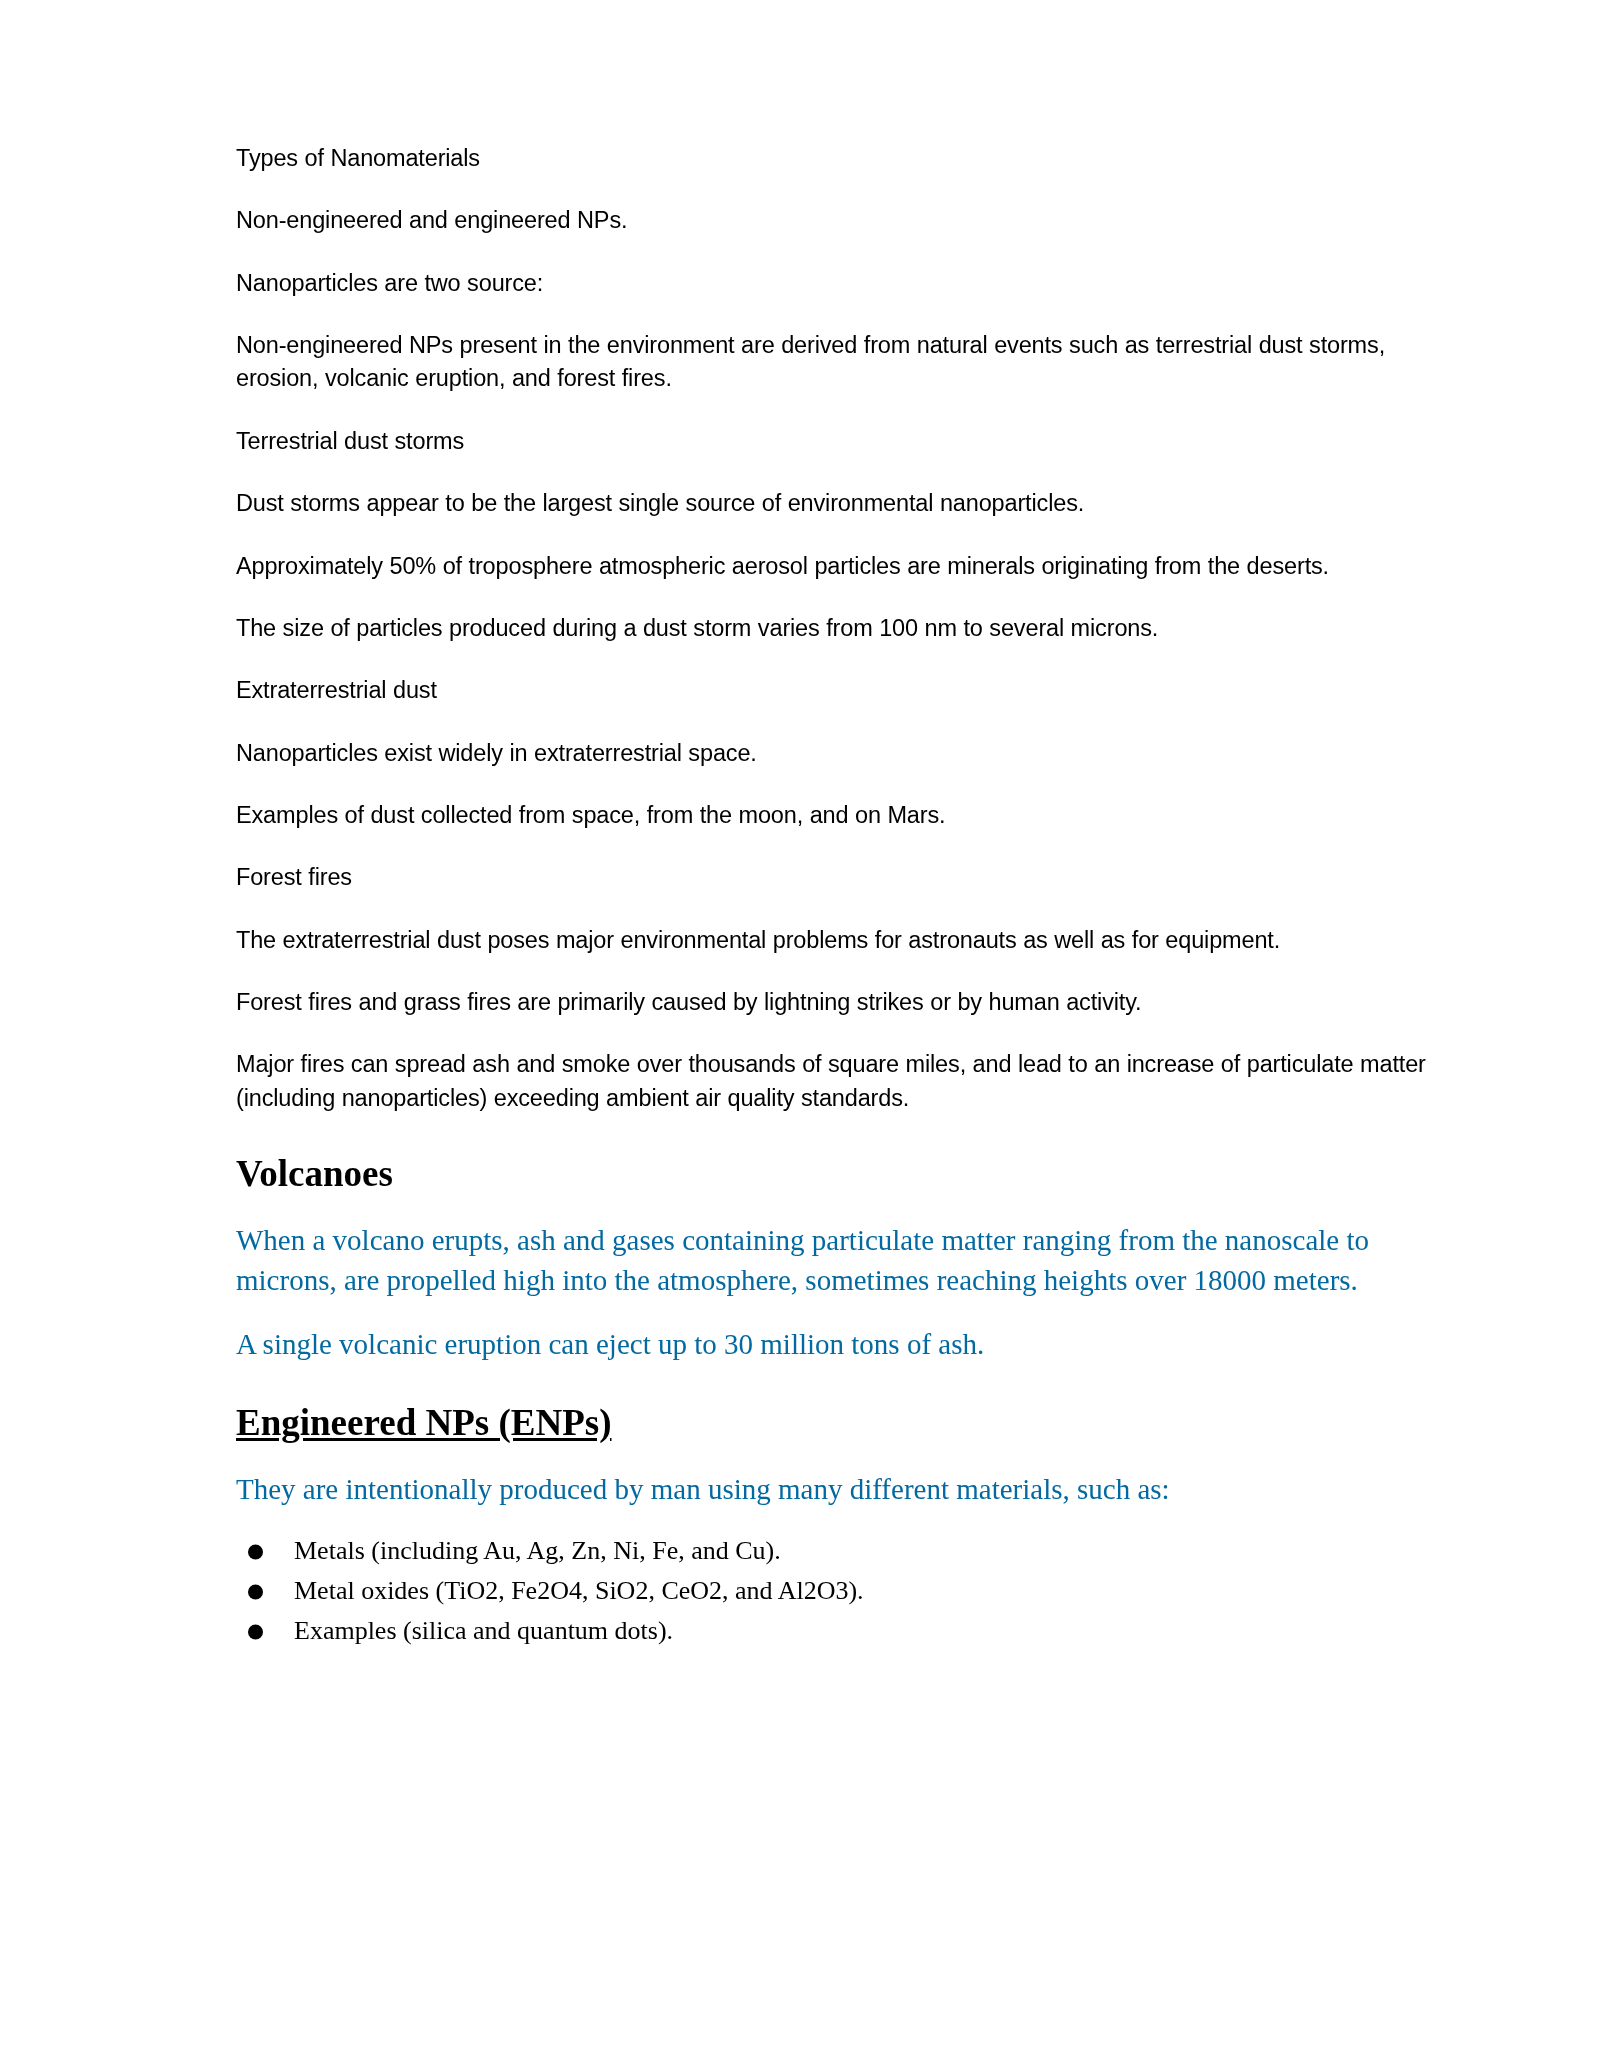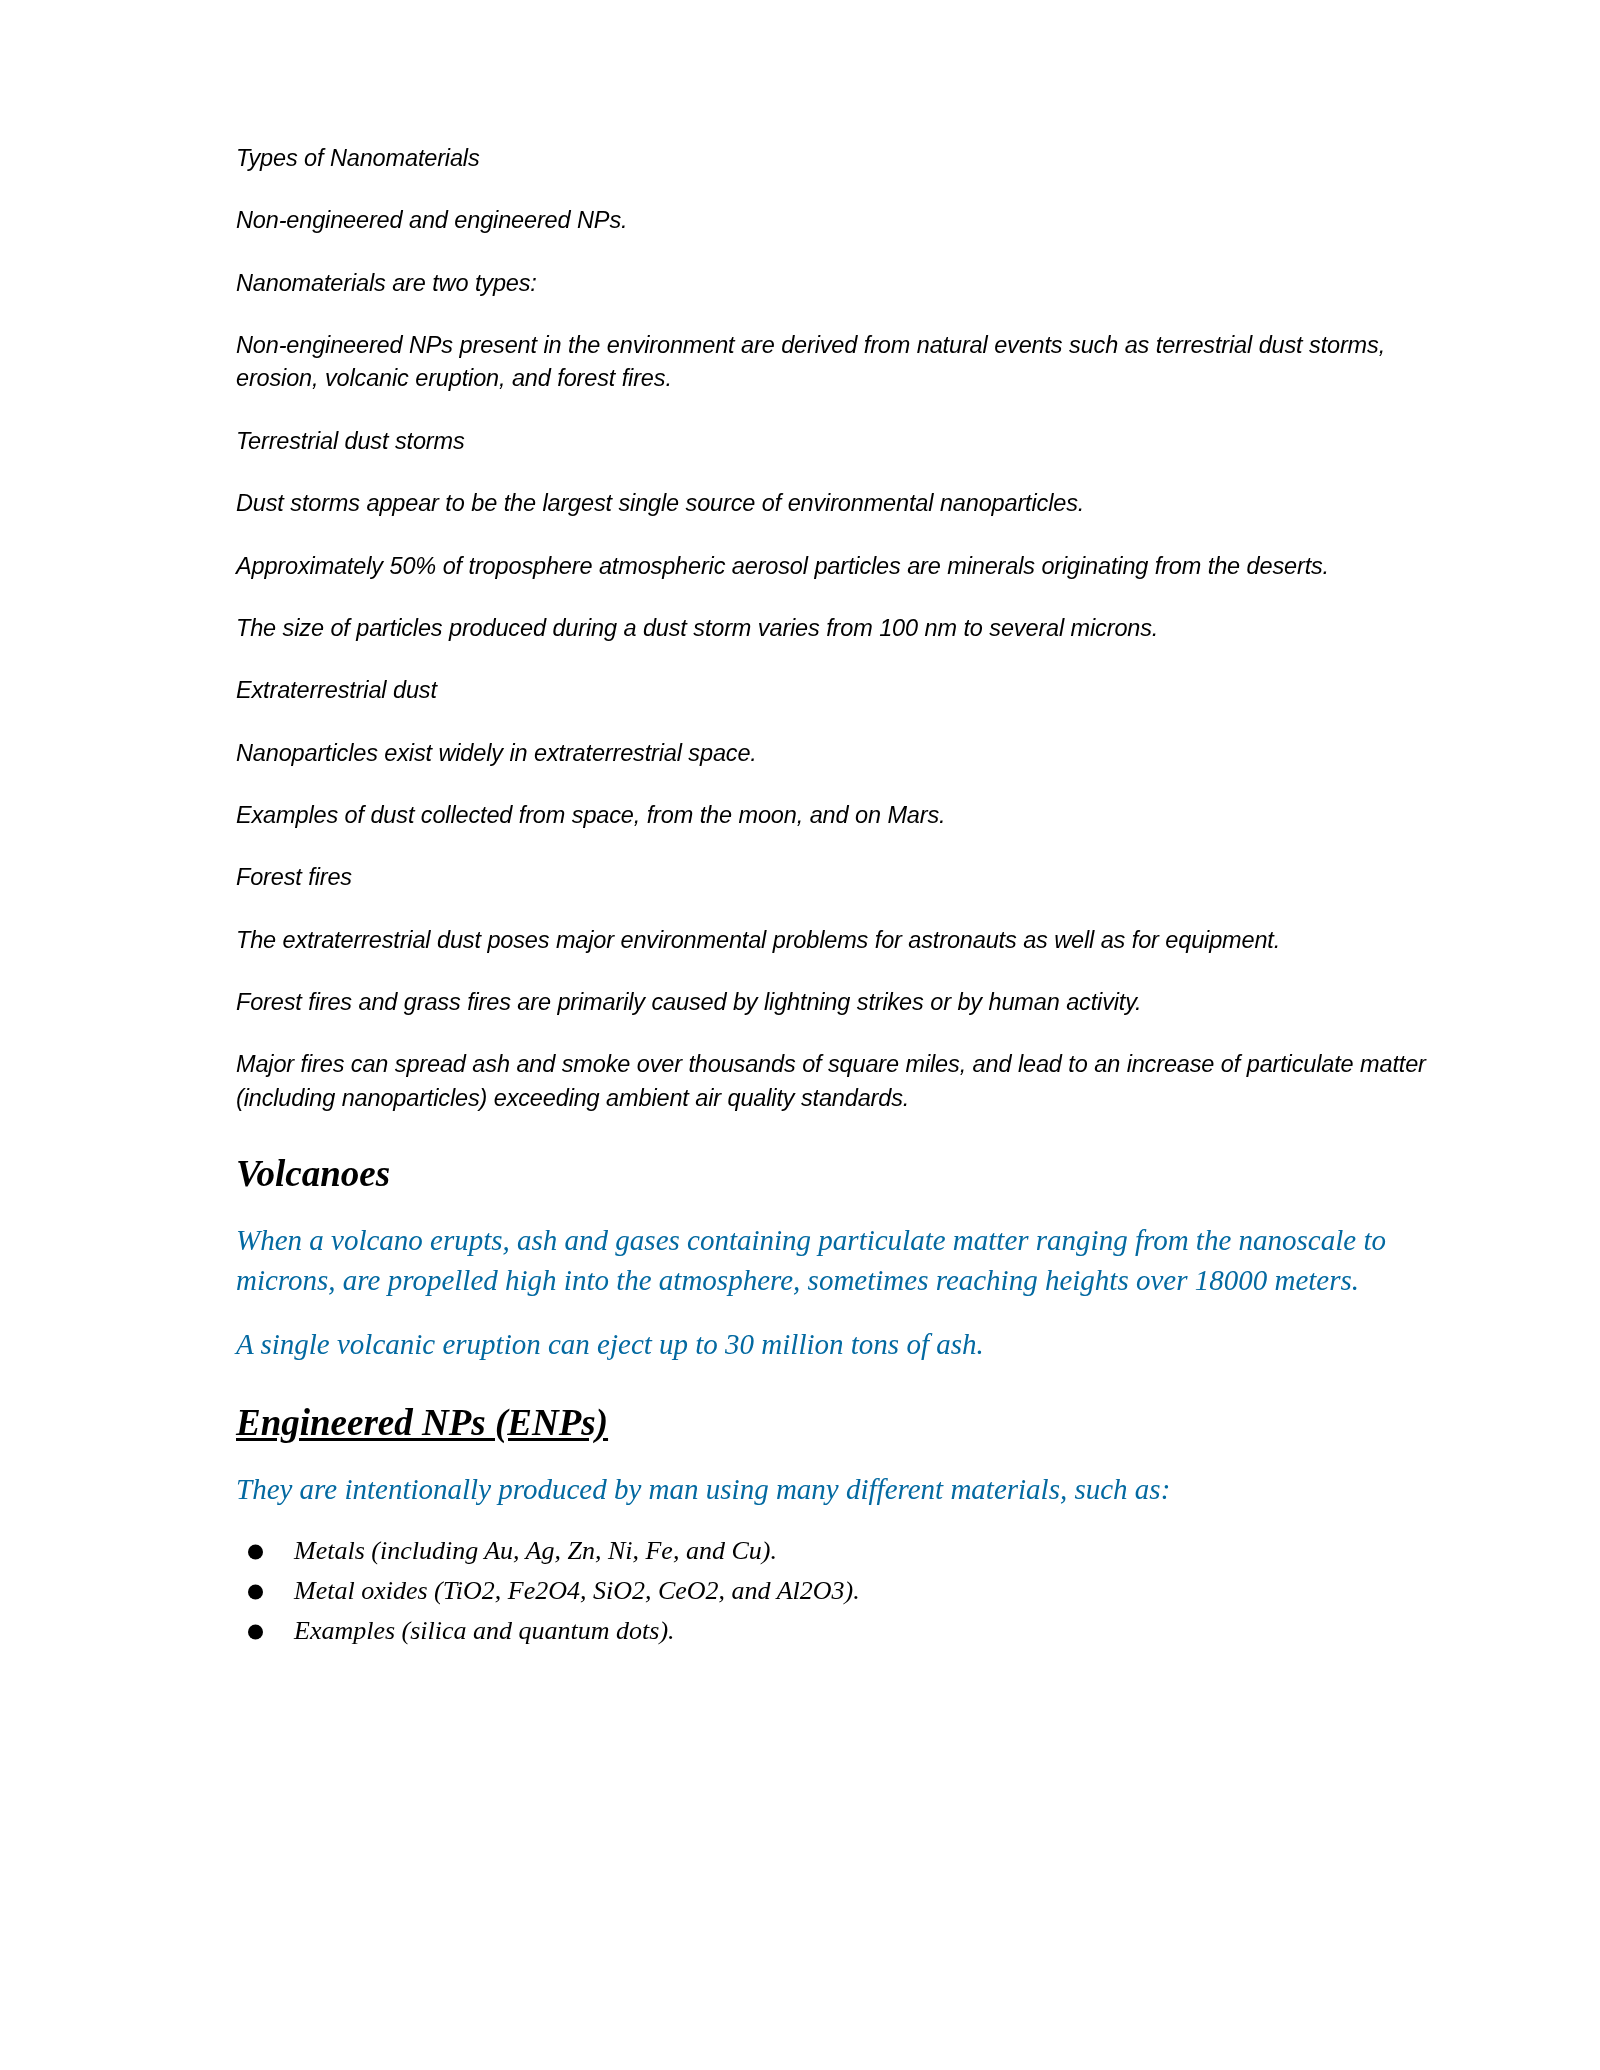--- a/index.html
+++ b/index.html
@@ -14,21 +14,20 @@
     overflow: hidden;
   }
 
   .page {
     width: 1600px;
     min-height: 2070px;
     background: #ffffff;
     box-sizing: border-box;
     padding: 142px 160px 0 236px;
     position: relative;
-    font-style: italic;
   }
 
   .doc-body {
     width: 1210px;
   }
 
   
   .sans-block {
     font-family: "Liberation Sans", "DejaVu Sans", sans-serif;
     font-size: 23.5px;
@@ -89,21 +88,21 @@
   }
 </style>
 </head>
 <body>
 
 <div class="page">
   <div class="doc-body">
 
     <p class="sans-block">Types of Nanomaterials</p>
     <p class="sans-block">Non-engineered and engineered NPs.</p>
-    <p class="sans-block">Nanomaterials are two types:</p>
+    <p class="sans-block">Nanoparticles are two source:</p>
     <p class="sans-block">Non-engineered NPs present in the environment are derived from natural events such as terrestrial dust storms, erosion, volcanic eruption, and forest fires.</p>
     <p class="sans-block">Terrestrial dust storms</p>
     <p class="sans-block">Dust storms appear to be the largest single source of environmental nanoparticles.</p>
     <p class="sans-block">Approximately 50% of troposphere atmospheric aerosol particles are minerals originating from the deserts.</p>
     <p class="sans-block">The size of particles produced during a dust storm varies from 100 nm to several microns.</p>
     <p class="sans-block">Extraterrestrial dust</p>
     <p class="sans-block">Nanoparticles exist widely in extraterrestrial space.</p>
     <p class="sans-block">Examples of dust collected from space, from the moon, and on Mars.</p>
     <p class="sans-block">Forest fires</p>
     <p class="sans-block">The extraterrestrial dust poses major environmental problems for astronauts as well as for equipment.</p>

